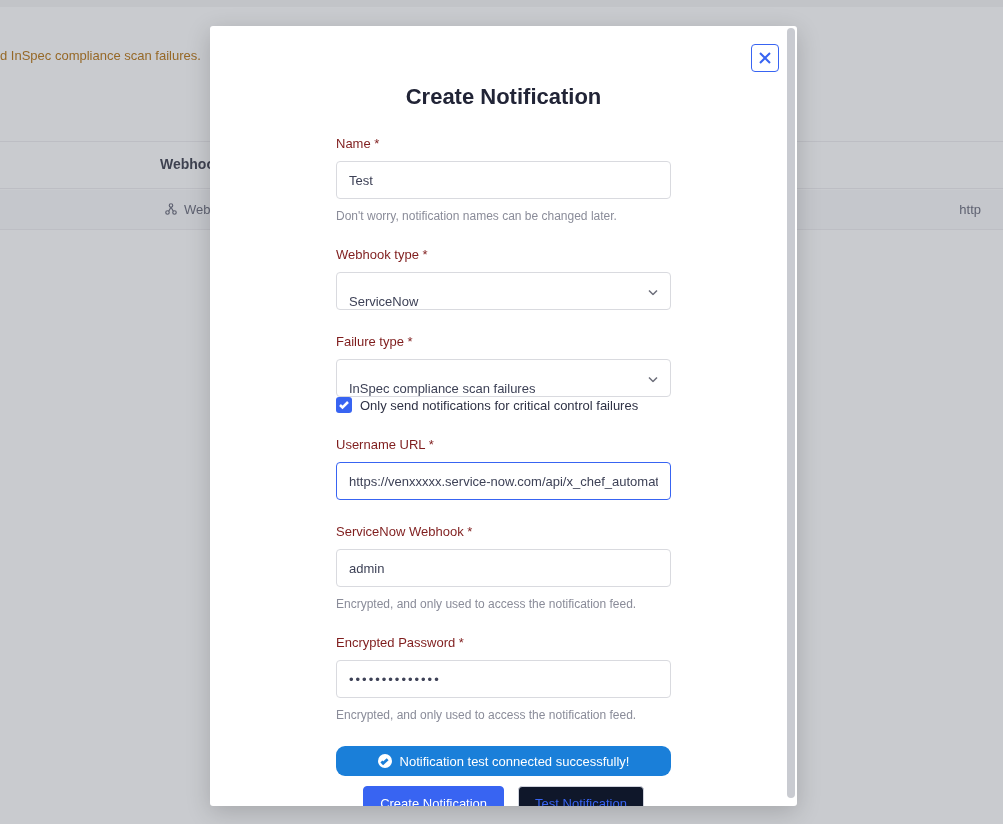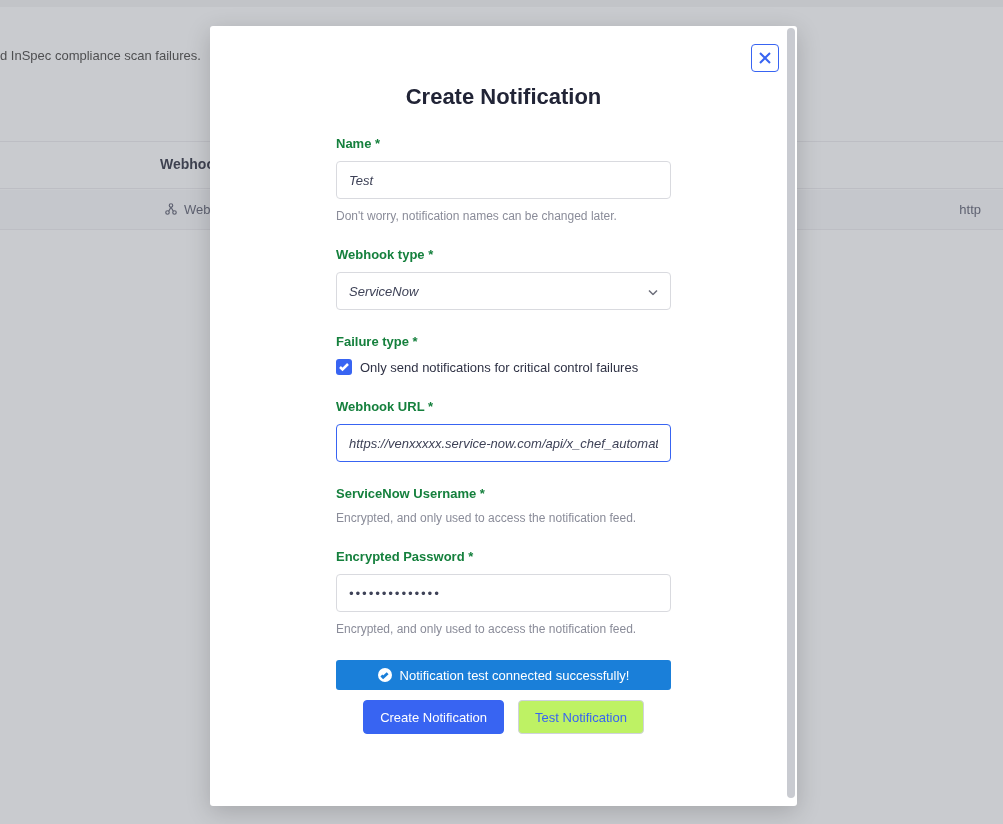--- a/index.html
+++ b/index.html
@@ -1,20 +1,20 @@
 <!DOCTYPE html>
 <html><head>
   <meta charset="utf-8">
   <style>
     * { box-sizing: border-box; margin: 0; padding: 0; }
     html, body { width: 1003px; height: 824px; overflow: hidden; font-family: -apple-system, BlinkMacSystemFont, "Segoe UI", Helvetica, Arial, sans-serif; }
     body { background: #e6e7ea; position: relative; color: #3e4257; }
 
     .bg-topstrip { position:absolute; left:0; right:0; top:0; height:7px; background:#dcdde1; }
-    .bg-subtitle { position:absolute; left:0; top:48px; font-size:13px; color:#404040; }
+    .bg-subtitle { position:absolute; left:0; top:48px; font-size:13px; color:#a16207; }
     .bg-header-row { position:absolute; left:0; right:0; top:141px; height:48px; border-top:1px solid #d5d6db; border-bottom:1px solid #d5d6db; background:#e6e7ea; }
     .bg-header-row .h1 { position:absolute; left:160px; top:14px; font-size:14px; font-weight:600; color:#2b2e3f; }
     .bg-header-row .h2 { position:absolute; right:6px; top:14px; font-size:14px; font-weight:600; color:#2b2e3f;margin-top:42px; }
     .bg-data-row { position:absolute; left:0; right:0; top:190px; height:40px; background:#e1e2e6; border-bottom:1px solid #d5d6db; }
     .bg-data-row .icon { position:absolute; left:164px; top:12px; width:14px; height:14px; }
     .bg-data-row .txt { position:absolute; left:184px; top:12px; font-size:13px; color:#55586a; }
     .bg-data-row .url { position:absolute; right:22px; top:12px; font-size:13px; color:#55586a; }
 
     .overlay { position:absolute; inset:0; background:rgba(120,122,130,0.26); }
 
@@ -24,42 +24,42 @@
 
     .modal-body { padding:24px 22px 14px 22px; }
 
     .close-btn { position:absolute; right:18px; top:18px; width:28px; height:28px; border:1px solid #3864f2; border-radius:4px; background:#fff; display:flex; align-items:center; justify-content:center; cursor:pointer; }
     .close-btn svg { width:12px; height:12px; stroke:#3864f2; stroke-width:2; fill:none; }
 
     .modal-title { text-align:center; font-size:22px; font-weight:600; color:#212436; margin-top:34px; margin-bottom:26px; }
 
     .form { padding:0 104px; }
     .fld { margin-bottom:24px; }
-    .lbl { font-size:13px; font-weight:700; color:#15803d; margin-bottom:10px; display:block; }
-    .input, .select { width:100%; height:38px; border:1px solid #d9dadf; border-radius:4px; padding:0 12px; font-size:13px; color:#3e4257; background:#fff; font-family:inherit;font-style:italic; }
+    .lbl { font-size:13px; font-weight:400; color:#7f1d1d; margin-bottom:10px; display:block; }
+    .input, .select { width:100%; height:38px; border:1px solid #d9dadf; border-radius:4px; padding:0 12px; font-size:13px; color:#3e4257; background:#fff; font-family:inherit; }
     .input.focused { border-color:#3864f2; }
-    .select { position:relative; display:flex; align-items:center; cursor:pointer; }
+    .select { position:relative; display:flex; align-items:flex-end; cursor:pointer; }
     .select .caret { position:absolute; right:12px; top:50%; transform:translateY(-50%); }
     .help { font-size:12px; color:#8a8c99; margin-top:10px; }
 
     .check-row { display:flex; align-items:center; gap:8px; margin-top:0; }
     .checkbox { width:16px; height:16px; border-radius:3px; background:#3864f2; display:flex; align-items:center; justify-content:center; cursor:pointer; }
     .checkbox svg { width:10px; height:10px; stroke:#fff; stroke-width:2.5; fill:none; }
     .check-label { font-size:13px; color:#2f3245; }
 
     .password-dots { letter-spacing:2px; font-family:Arial; }
 
-    .success-bar { background:#1a7fd9; color:#fff; height:30px; border-radius:3px; display:flex; align-items:center; justify-content:center; gap:8px; font-size:13px; margin-bottom:10px; }
+    .success-bar { background:#1a7fd9; color:#fff; height:30px; border-radius:9px; display:flex; align-items:center; justify-content:center; gap:8px; font-size:13px; margin-bottom:10px; }
     .success-bar .ok-icon { width:14px; height:14px; border-radius:50%; background:#fff; display:flex; align-items:center; justify-content:center; }
     .success-bar .ok-icon svg { width:9px; height:9px; stroke:#1a7fd9; stroke-width:3; fill:none; }
 
     .btn-row { display:flex; justify-content:center; gap:14px; }
     .btn { height:34px; padding:0 16px; border-radius:4px; font-size:13px; cursor:pointer; display:inline-flex; align-items:center; }
     .btn-primary { background:#3864f2; color:#fff; border:1px solid #3864f2; }
-    .btn-secondary { background:#bef264; color:#3864f2; border:1px solid #cfd2dc; }
+    .btn-secondary { background:#0f172a; color:#3864f2; border:1px solid #cfd2dc; }
   </style>
 </head>
 <body>
 
 <div class="bg-topstrip"></div>
 <div class="bg-subtitle">d InSpec compliance scan failures.</div>
 <div class="bg-header-row">
   <div class="h1">Webhook</div>
   <div class="h2">We</div>
 </div>
@@ -107,37 +107,46 @@
           <span class="caret">
             <svg width="10" height="6" viewBox="0 0 10 6">
                 <path d="M1 1l4 4 4-4" fill="none" stroke="#6c6e7a" stroke-width="1.5"></path>
               </svg>
           </span>
         </div>
       </div>
 
       <div class="fld">
         <label class="lbl">Failure type *</label>
+        <div class="select">
+          <span>InSpec compliance scan failures</span>
+          <span class="caret">
+            <svg width="10" height="6" viewBox="0 0 10 6">
+                <path d="M1 1l4 4 4-4" fill="none" stroke="#6c6e7a" stroke-width="1.5"></path>
+              </svg>
+          </span>
+        </div>
         <div class="check-row">
           <div class="checkbox">
             <svg viewBox="0 0 10 10">
                 <path d="M1 5l2.5 2.5L9 2"></path>
               </svg>
           </div>
           <span class="check-label">Only send notifications for critical control failures</span>
         </div>
       </div>
 
       <div class="fld">
-        <label class="lbl">Webhook URL *</label>
+        <label class="lbl">Username URL *</label>
         <input class="input focused" type="text" value="https://venxxxxx.service-now.com/api/x_chef_automate/asset" style="">
       </div>
 
       <div class="fld">
-        <label class="lbl">ServiceNow Username *</label>
+        <label class="lbl">ServiceNow Webhook *</label>
+        <input class="input" type="text" value="admin" style="">
         <div class="help">Encrypted, and only used to access the notification feed.</div>
       </div>
 
       <div class="fld">
         <label class="lbl">Encrypted Password *</label>
         <input class="input password-dots" type="text" value="••••••••••••••" style="">
         <div class="help">Encrypted, and only used to access the notification feed.</div>
       </div>
 
       <div class="success-bar">

